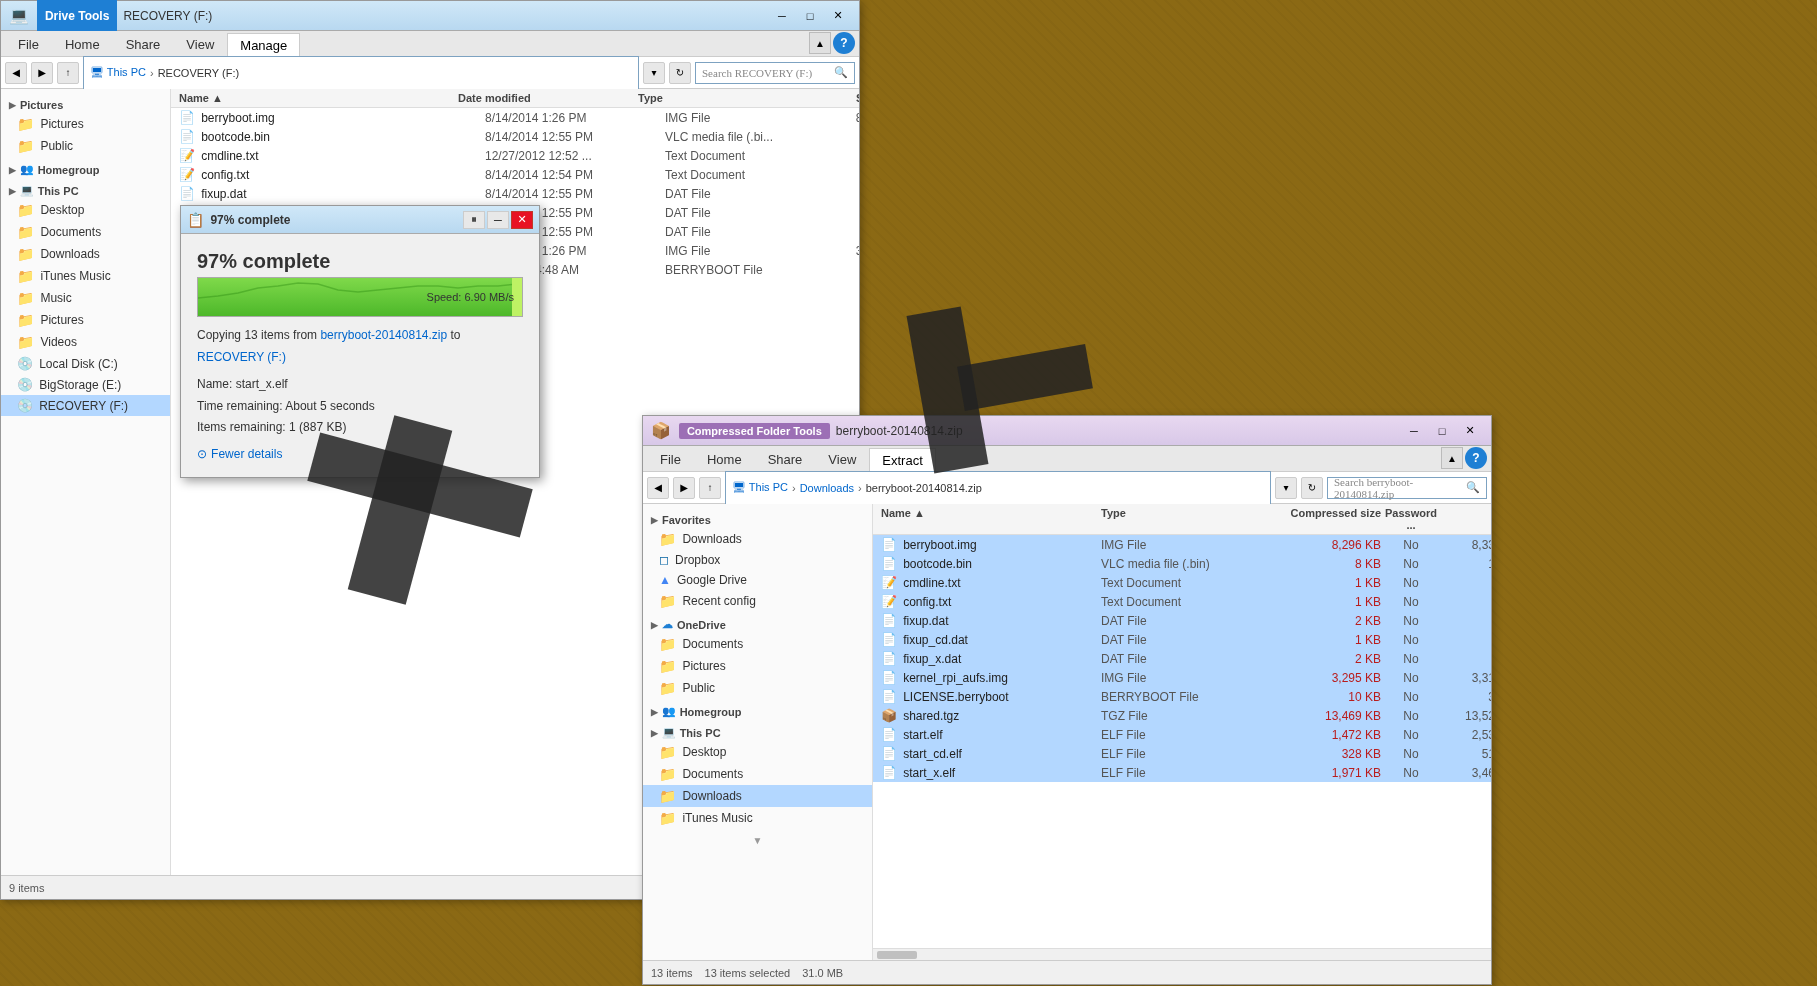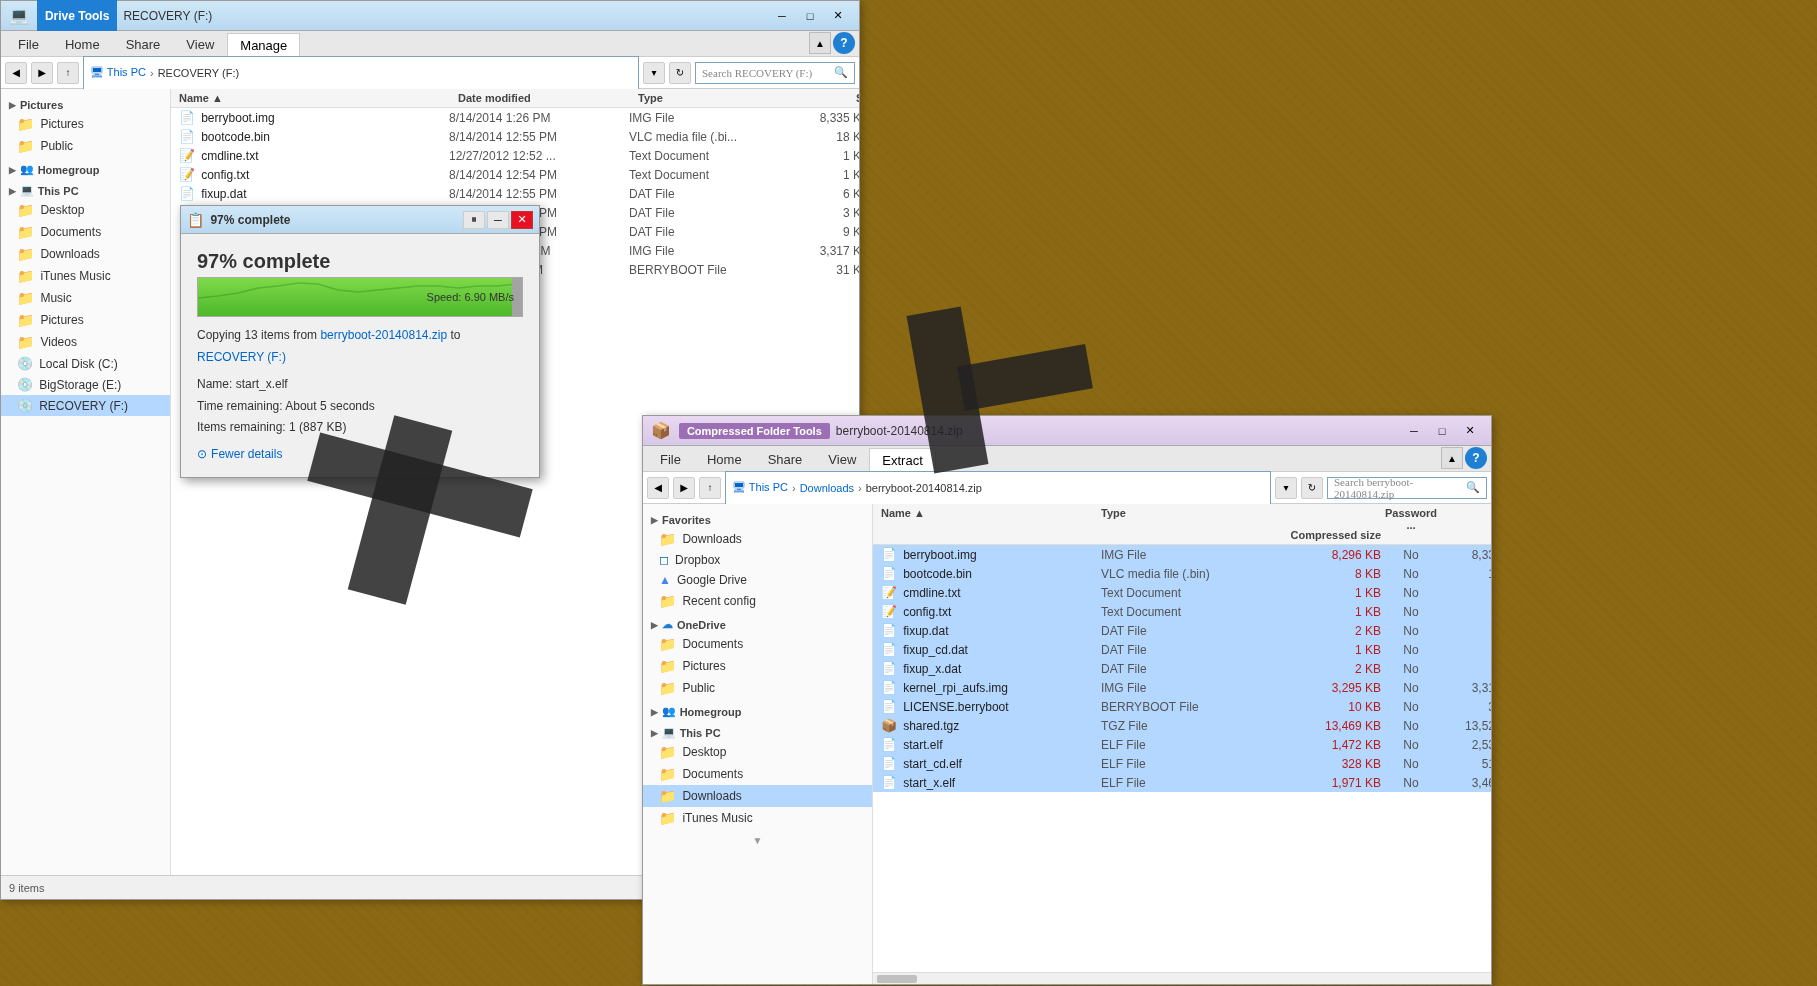--- a/index.html
+++ b/index.html
@@ -211,21 +211,21 @@
     .file-row {
       display: flex;
       padding: 2px 8px;
       align-items: center;
       font-size: 12px;
       color: #222;
       cursor: pointer;
     }
 
     .file-name { flex: 0 0 270px; display: flex; align-items: center; gap: 6px; }
-    .file-date { flex: 0 0 180px; color: #555; }
+    .file-date { flex: 0 0 180px; color: #555; margin-left: 36px; }
     .file-type { flex: 0 0 160px; color: #555; }
     .file-size { flex: 0 0 80px; text-align: right; color: #555; }
 
     .file-icon { font-size: 13px; }
 
     .status-bar {
       height: 24px;
       background: #f0f0f0;
       border-top: 1px solid #ccc;
       display: flex;
@@ -295,21 +295,21 @@
       font-size: 20px;
       font-weight: 600;
       color: #333;
       margin-bottom: 4px;
     }
 
     .progress-bar-container {
       width: 100%;
       height: 40px;
       border: 1px solid #aaa;
-      background: #a3a3a3;
+      background: #bef264;
       margin-bottom: 8px;
       position: relative;
       overflow: hidden;
     }
 
     .progress-bar-fill {
       height: 100%;
       background: linear-gradient(to bottom, #7fd94a, #4db82a);
       position: relative;
     }
@@ -376,21 +376,21 @@
       display: flex;
       align-items: flex-end;
       padding: 0 4px;
       border-bottom: 1px solid #ccc;
       background: #e8e8e8;
       height: 26px;
     }
 
     .zip-col-name { flex: 0 0 220px; }
     .zip-col-type { flex: 0 0 160px; }
-    .zip-col-comp { flex: 0 0 120px; text-align: right; margin-top: 22px; }
+    .zip-col-comp { flex: 0 0 120px; text-align: right; }
     .zip-col-pass { flex: 0 0 60px; text-align: center; }
     .zip-col-size { flex: 0 0 80px; text-align: right; }
 
     .zip-content {
       display: flex;
       flex: 1;
       overflow: hidden;
     }
 
     .zip-sidebar {
@@ -1053,18 +1053,23 @@
       <div class="zip-file-size">3,468 KB</div>
     </div>
         </div>
 
       <div style="height:12px; background:#f0f0f0; border-top:1px solid #ddd; display:flex; align-items:center; padding:0 4px;">
         <div style="width:40px; height:8px; background:#c0c0c0; border-radius:2px; cursor:pointer;"></div>
       </div>
     </div>
   </div>
 
+  <div class="zip-status-bar">
+    <span>13 items</span>
+    <span>13 items selected</span>
+    <span>31.0 MB</span>
+  </div>
 </div>
 
 <div style="position:absolute; top:420px; left:370px; width:60px; height:180px; background:#222; transform:rotate(15deg); opacity:0.85;"></div>
 <div style="position:absolute; top:460px; left:310px; width:220px; height:50px; background:#222; transform:rotate(15deg); opacity:0.85;"></div>
 <div style="position:absolute; top:310px; left:920px; width:55px; height:160px; background:#222; transform:rotate(-10deg); opacity:0.85;"></div>
 <div style="position:absolute; top:355px; left:960px; width:130px; height:45px; background:#222; transform:rotate(-10deg); opacity:0.85;"></div>
 
 </body></html>

